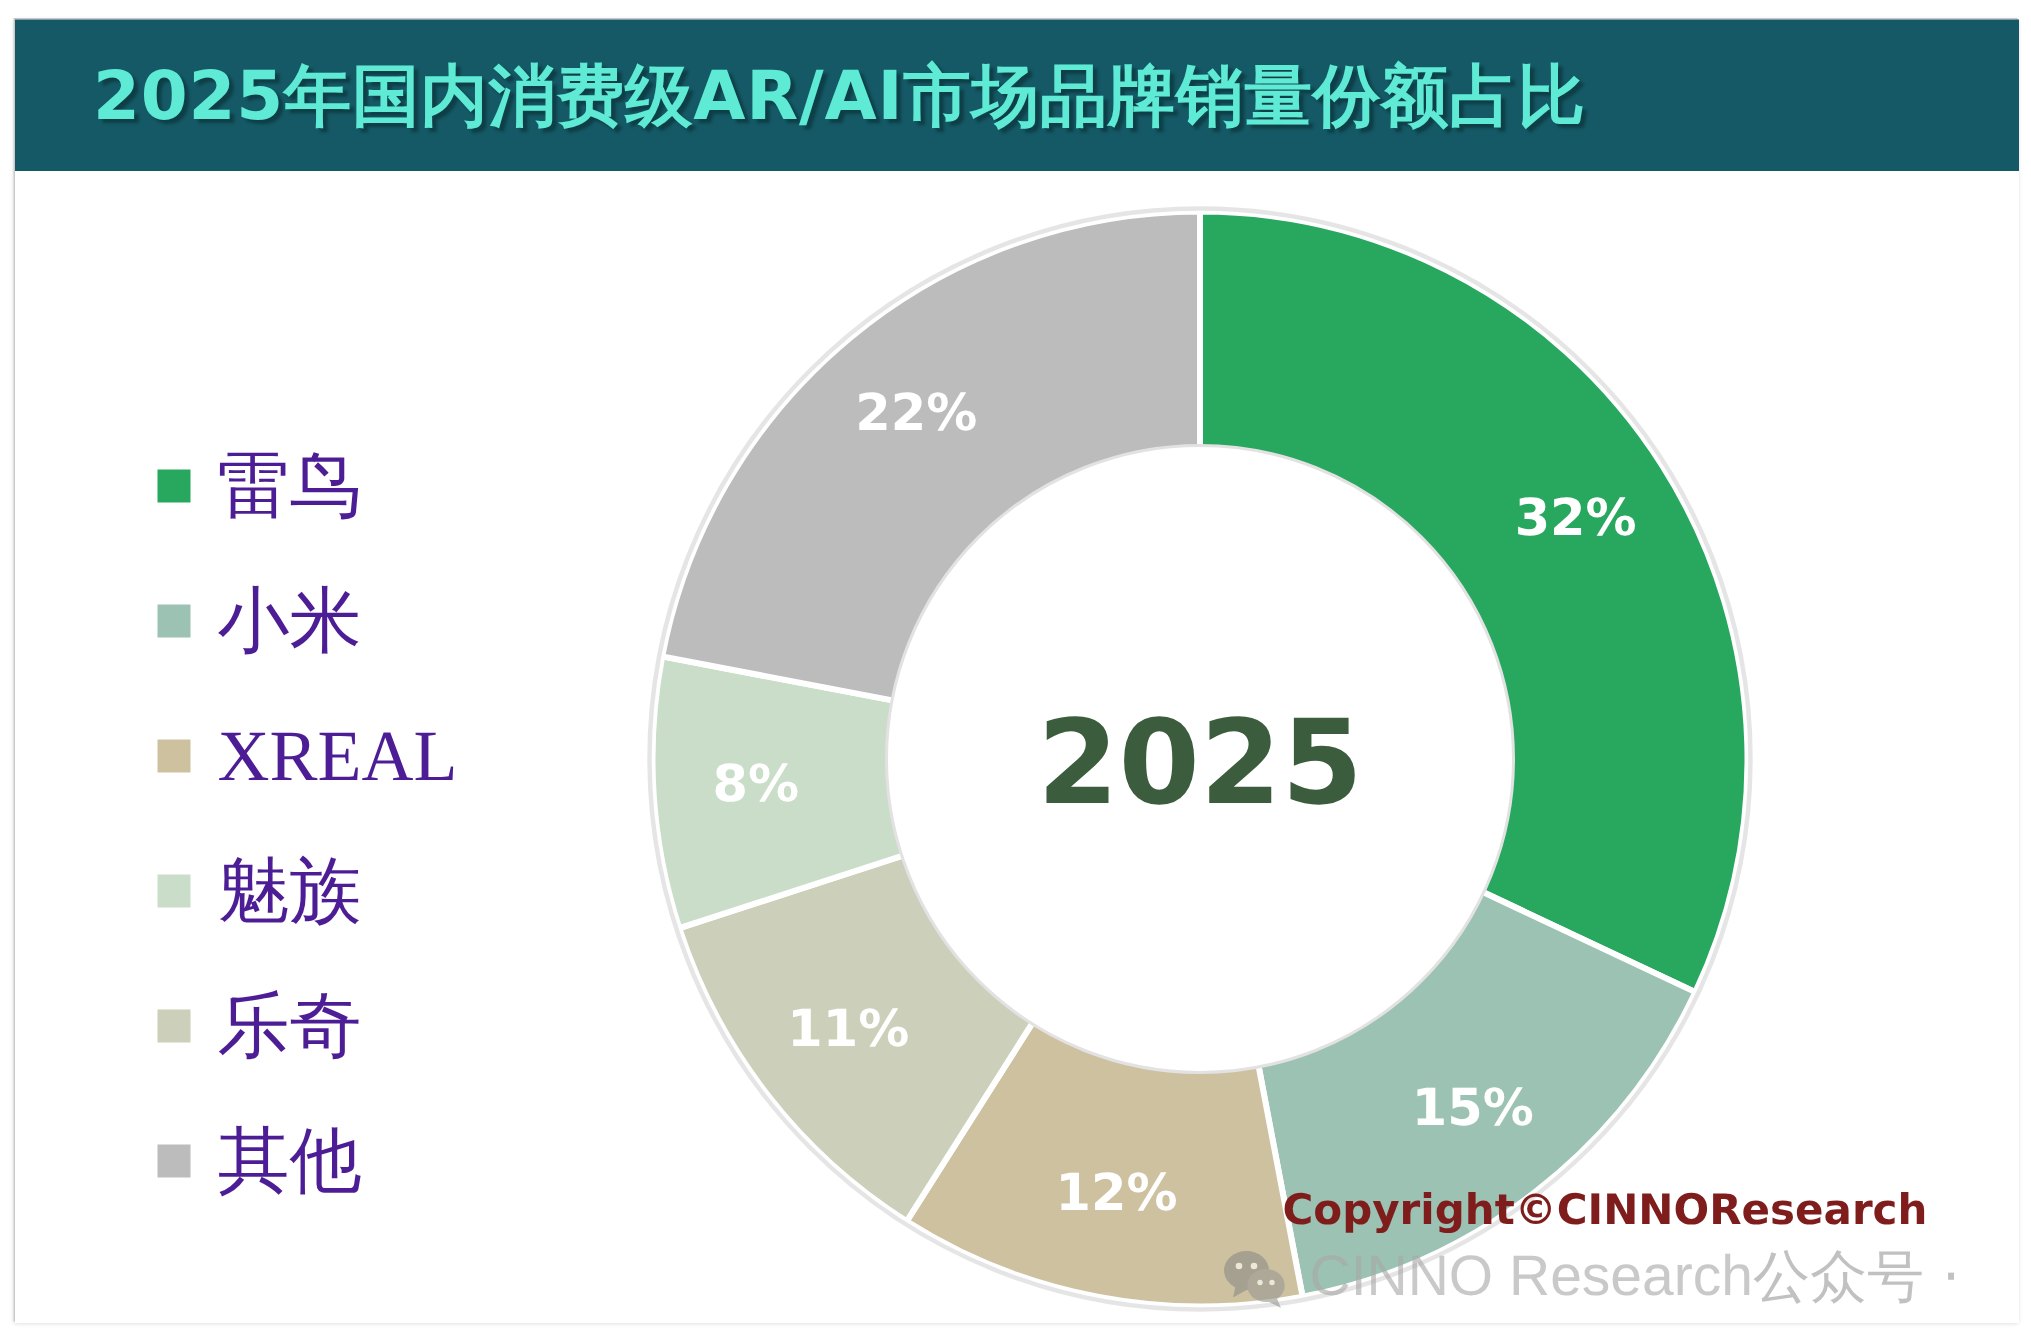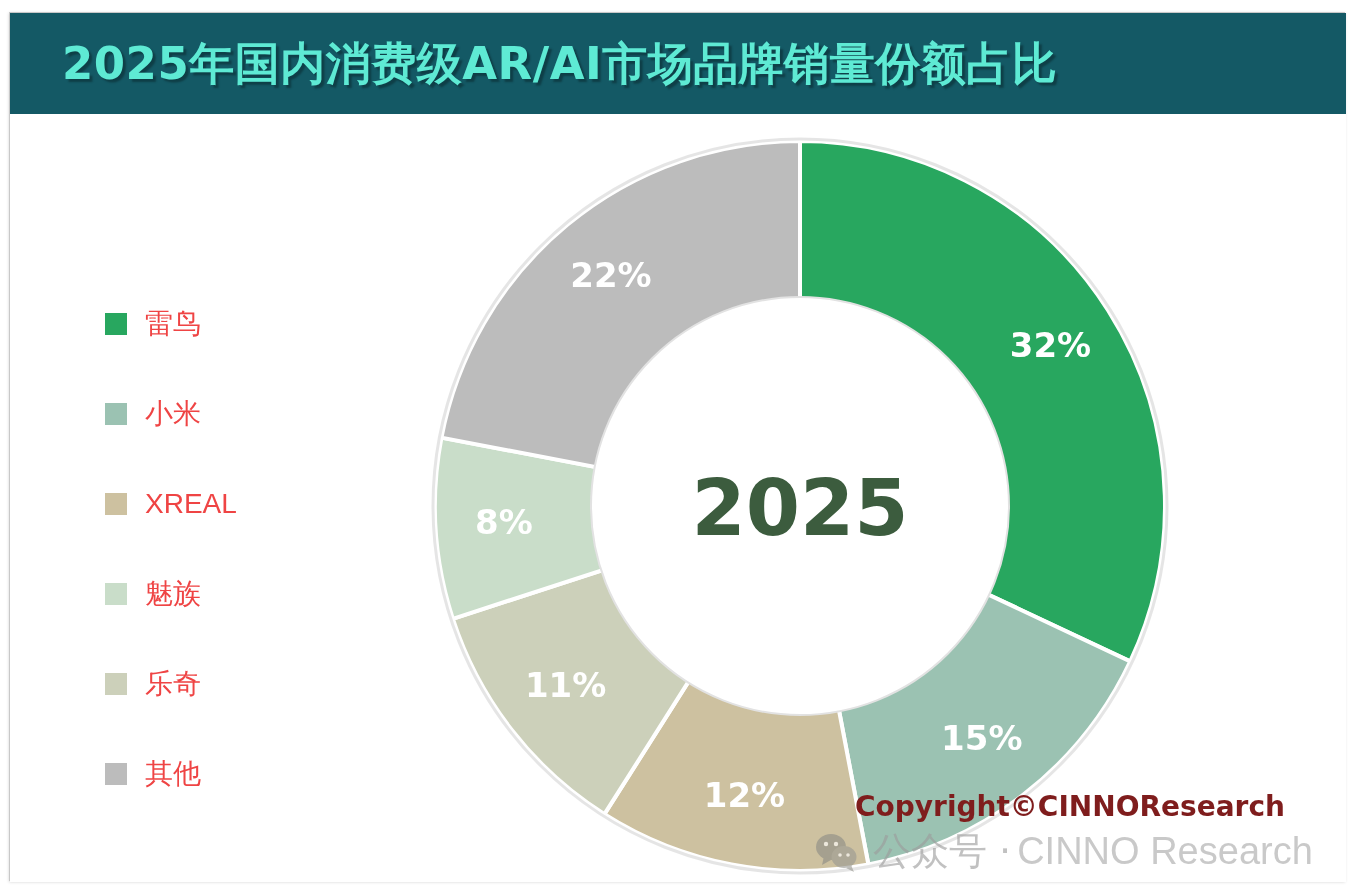--- a/index.html
+++ b/index.html
@@ -74,23 +74,23 @@
     height: 90px;
   }
   .legend-swatch {
     width: 22px;
     height: 22px;
     flex: 0 0 22px;
     margin-right: 18px;
     box-shadow: 0 0 4px 3px rgba(255,255,255,.85);
   }
   .legend-label {
-    font-size: 28px;
-    color: #ef4444;
-    font-family: Liberation Sans, sans-serif;
+    font-size: 48px;
+    color: #4c1d95;
+    font-family: Liberation Serif, serif;
     letter-spacing: 0px;
     white-space: nowrap;
   }
 
   
   #donut-wrap {
     position: absolute;
     left: 420px;
     top: 22px;
     width: 740px;
@@ -224,18 +224,18 @@
       <svg id="wechat-icon" viewBox="0 0 44 40">
         <ellipse cx="16" cy="15" rx="15" ry="13" fill="#8d8d86"></ellipse>
         <polygon points="9,24 7,33 16,28" fill="#8d8d86"></polygon>
         <circle cx="11" cy="12" r="2.2" fill="#ffffff"></circle>
         <circle cx="21" cy="12" r="2.2" fill="#ffffff"></circle>
         <ellipse cx="29" cy="25" rx="12.5" ry="11" fill="#9a9a93"></ellipse>
         <polygon points="36,33 39,40 31,36" fill="#9a9a93"></polygon>
         <circle cx="25" cy="23" r="1.8" fill="#ffffff"></circle>
         <circle cx="33" cy="23" r="1.8" fill="#ffffff"></circle>
       </svg>
+      <span id="watermark-en">CINNO Research</span>
       <span id="watermark-zh">公众号 ·</span>
-      <span id="watermark-en">CINNO Research</span>
     </div>
 
   </div>
 </div>
 
 </body></html>

